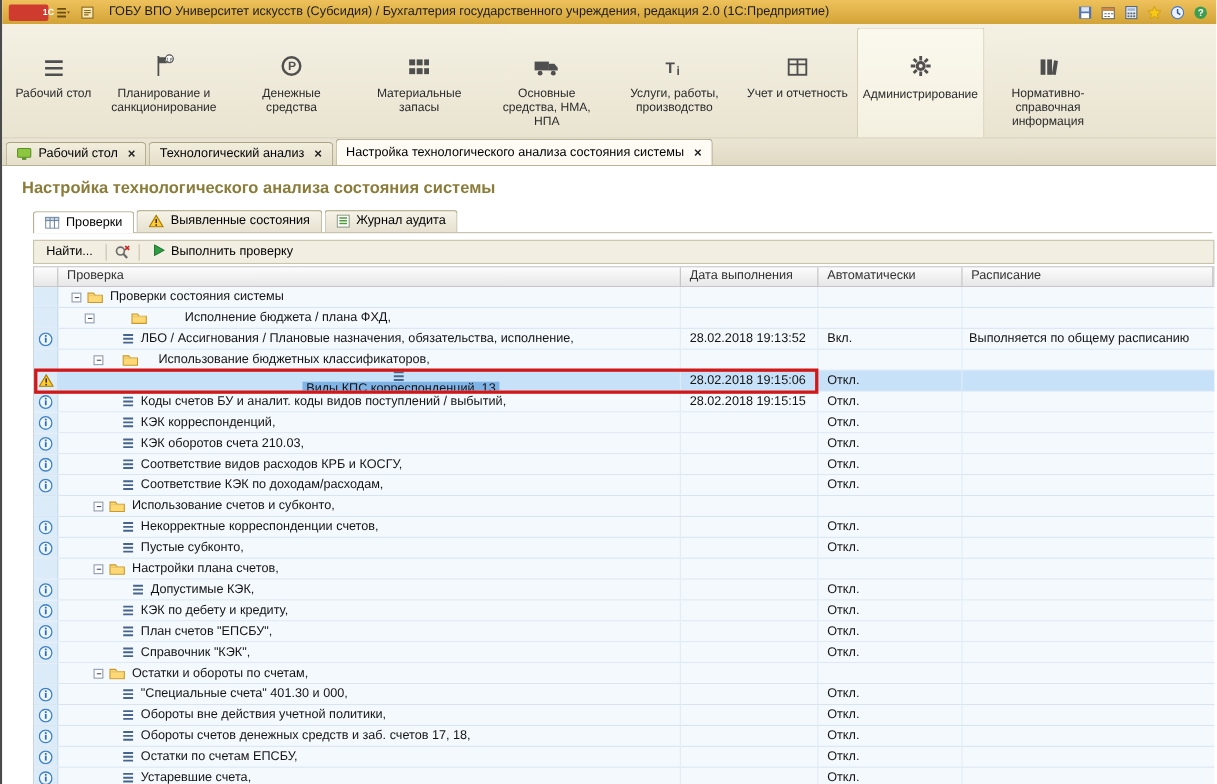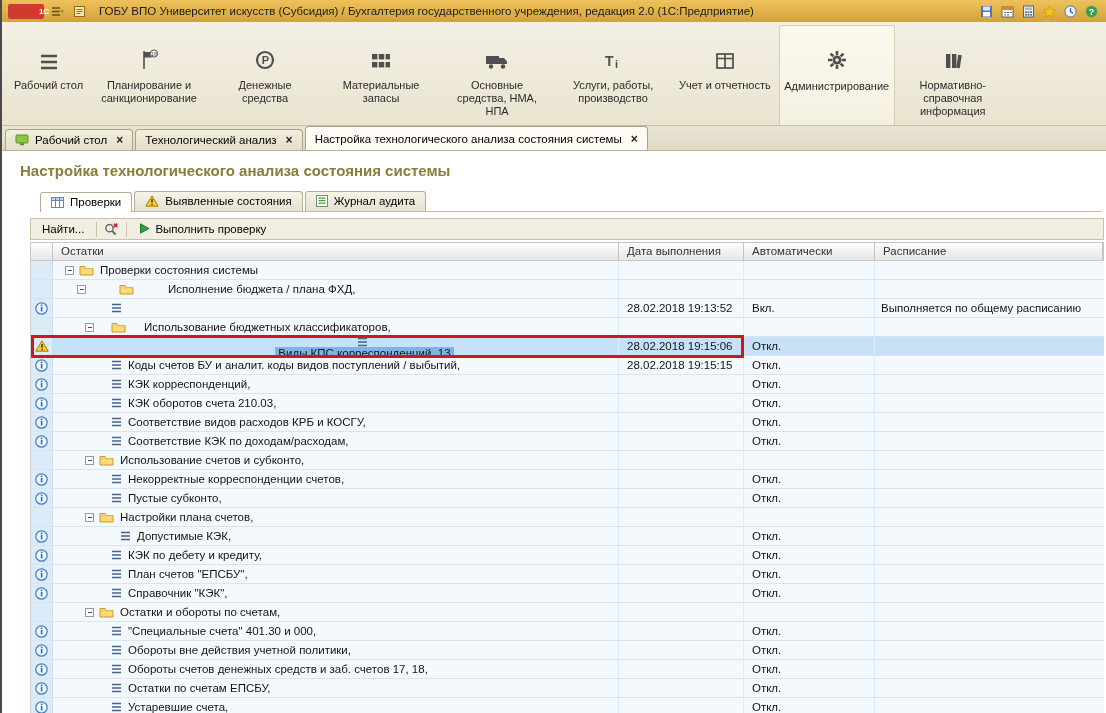--- a/index.html
+++ b/index.html
@@ -33,21 +33,21 @@
   .tab { height:21px; display:flex; align-items:center; gap:6px; padding:0 9px;
          background:linear-gradient(#f2eedd,#e4deca); border:1px solid #a9a283; border-bottom:none;
          border-radius:4px 4px 0 0; font-size:11.5px; white-space:nowrap; cursor:pointer; }
   .tab.active { background:#fdfbf3; height:24px; }
   .tclose { font-size:12px; font-weight:bold; color:#222; margin-left:3px; }
   .tic { display:inline-flex; }
 
   
   .content { height:562px; background:#fff; padding:6px 4px 0 18px; }
   .page-title { color:#8a7c39; font-weight:bold; font-size:15px; margin:5px 0 12px; }
-  .subtabs { display:flex; gap:2px; margin-left:20px; border-bottom:1px solid #c3bda6; }
+  .subtabs { display:flex; gap:2px; margin-left:10px; border-bottom:1px solid #c3bda6; }
   .subtab { display:flex; align-items:center; gap:6px; padding:3px 10px 4px; font-size:11.5px;
             background:linear-gradient(#f6f3e8,#e6e1d0); border:1px solid #b5ae93; border-bottom:none;
             border-radius:3px 3px 0 0; cursor:pointer; }
   .subtab.active { background:#fff; position:relative; top:1px; }
   .stic { display:inline-flex; }
 
   .panel { margin:6px 0 0 10px; width:1074px; }
   .toolbar { height:22px; background:#f2efe2; border:1px solid #c9c3ac; display:flex; align-items:center;
              padding:0 6px; gap:7px; font-size:11.5px; }
   .tb-btn { display:inline-flex; align-items:center; gap:5px; padding:1px 5px; cursor:pointer; border-radius:2px; }
@@ -333,21 +333,21 @@
             <svg width="11" height="11" viewBox="0 0 11 11">
                 <path d="M1.5 0.8 10 5.5 1.5 10.2z" fill="#2f9e44" stroke="#1d7a30"></path>
               </svg>
           </span>
           <span>Выполнить проверку</span>
         </span>
       </div>
 
       <div class="thead">
           <div class="hcell c-gutter"></div>
-          <div class="hcell c-main">Остатки</div>
+          <div class="hcell c-main">Проверка</div>
           <div class="hcell c-date">Дата выполнения</div>
           <div class="hcell c-auto">Автоматически</div>
           <div class="hcell c-sched">Расписание</div>
         </div>
       <div class="tbody">
           <div class="trow">
             <div class="cell c-gutter"></div>
             <div class="cell c-main" style="padding-left: 12px;">
               <span class="exp"></span>
               <span class="fic">
@@ -387,20 +387,21 @@
               </svg>
             </div>
             <div class="cell c-main" style="padding-left: 58px;">
               <span class="fic">
                 <svg width="11" height="10" viewBox="0 0 11 10">
                   <g stroke="#46648c" stroke-width="1.7">
                     <path d="M1 1.5h9M1 5h9M1 8.5h9"></path>
                   </g>
                 </svg>
               </span>
+              <span class="rowlabel">ЛБО / Ассигнования / Плановые назначения, обязательства, исполнение,</span>
             </div>
             <div class="cell c-date">28.02.2018 19:13:52</div>
             <div class="cell c-auto">Вкл.</div>
             <div class="cell c-sched">Выполняется по общему расписанию</div>
           </div>
           <div class="trow">
             <div class="cell c-gutter"></div>
             <div class="cell c-main" style="padding-left: 32px; gap: 12px;">
               <span class="exp"></span>
               <span class="fic">

